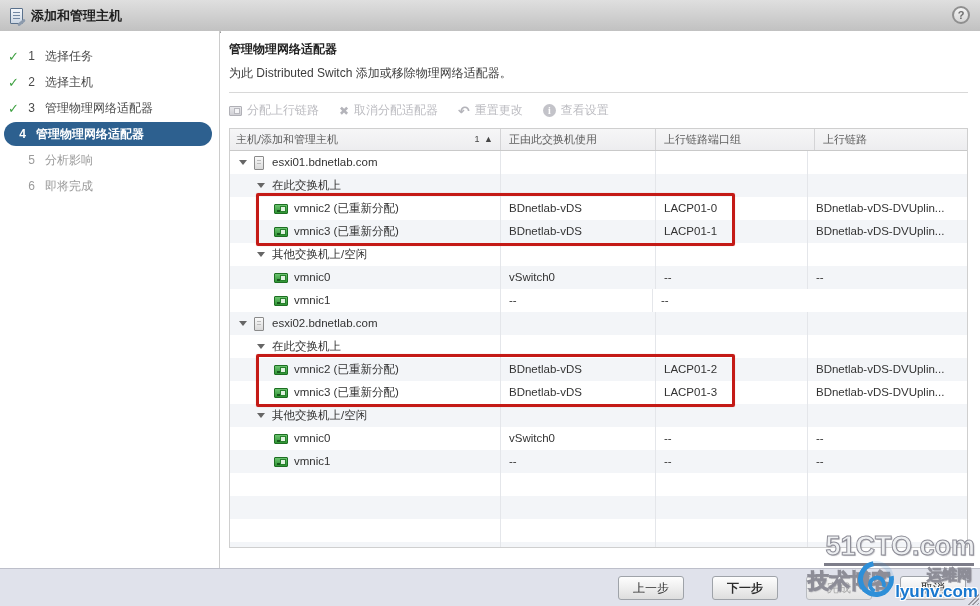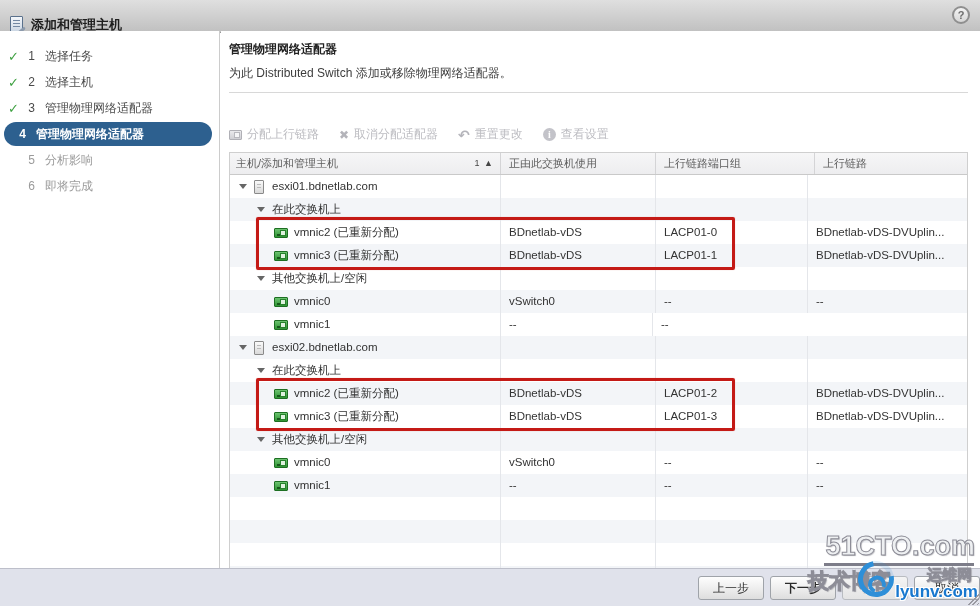--- a/index.html
+++ b/index.html
@@ -2,21 +2,21 @@
 <html><head>
 <meta charset="utf-8">
 <style>
   *{margin:0;padding:0;box-sizing:border-box}
   html,body{width:980px;height:606px}
   body{position:relative;background:#fff;overflow:hidden;
        font-family:"Liberation Sans","DejaVu Sans",sans-serif;color:#333}
 
   
   .titlebar{height:30px;background:linear-gradient(#dfdfdf,#c0c0c0);
-            border-bottom:1px solid #979797;display:flex;align-items:flex-start;
+            border-bottom:1px solid #979797;display:flex;align-items:center;
             padding:16px 10px;position:relative}
   .titleicon{width:13px;height:16px;border:1px solid #5a718c;border-radius:1px;
              background:linear-gradient(#f4f7fb,#ccd7e4);position:relative;flex:0 0 auto}
   .titleicon::before{content:"";position:absolute;left:2px;top:3px;width:7px;height:1px;
              background:#7388a3;box-shadow:0 3px 0 #7388a3,0 6px 0 #7388a3}
   .titleicon::after{content:"";position:absolute;right:-4px;bottom:-1px;width:9px;height:3px;
              background:#8c9aac;border-radius:2px;transform:rotate(-40deg)}
   .titletext{font-size:13px;font-weight:bold;color:#1e1e1e;margin-left:8px}
   .help{position:absolute;right:10px;top:6px;width:18px;height:18px;border-radius:50%;
         border:2px solid #8f8f8f;background:linear-gradient(#f4f4f4,#d7d7d7);
@@ -34,21 +34,21 @@
   .step.active{background:#2d608f;color:#fff;font-weight:bold;border-radius:13px;
                margin:1px 7px 1px 4px;padding-left:12px;height:24px}
 
   
   .content{position:absolute;left:221px;top:31px;right:0;bottom:38px;
            padding:10px 12px 0 8px;background:#fff}
   .heading{font-size:12px;font-weight:bold;color:#222}
   .desc{font-size:12px;color:#3c3c3c;margin-top:7px}
   .rule{border:none;border-top:1px solid #d8d8d8;margin-top:10px}
 
-  .toolbar{margin-top:33px;display:flex;align-items:center;gap:20px;
+  .toolbar{margin-top:9px;display:flex;align-items:center;gap:20px;
            font-size:12px;color:#bcbcc1}
   .tbtn{display:flex;align-items:center;gap:5px;cursor:default}
   .ticon{display:inline-flex;align-items:center;justify-content:center;color:#b4b4ba}
   .assign-uplink-icon{width:13px;height:10px;border:1px solid #b0b0b6;border-radius:1px;
            background:linear-gradient(#e9e9ec,#cfcfd4);position:relative}
   .assign-uplink-icon::after{content:"";position:absolute;right:1px;top:1px;width:4px;height:4px;
            background:#f5f5f7;border:1px solid #b8b8be}
   .unassign-adapter-icon::before{content:"\2716";font-size:12px;font-weight:bold}
   .reset-changes-icon::before{content:"\21B6";font-size:14px;font-weight:bold}
   .view-settings-icon{width:13px;height:13px;border-radius:50%;background:#c3c3c9}
@@ -91,21 +91,21 @@
        background:#17571b}
 
   .hlbox{position:absolute;left:26px;width:479px;height:53px;border:3px solid #c41a16;
          border-radius:2px;pointer-events:none;box-shadow:0 0 1px rgba(196,26,22,.4)}
   .hlbox.b1{top:64px}
   .hlbox.b2{top:225px}
 
   
   .footer{position:absolute;left:0;right:0;bottom:0;height:38px;background:#e0e2eb;
           border-top:1px solid #bdbfca;display:flex;align-items:center;
-          justify-content:flex-end;gap:6px;}
+          justify-content:flex-end;gap:28px;padding-right:14px}
   .btn{min-width:66px;height:24px;border:1px solid #9fa3a9;border-radius:3px;
        background:linear-gradient(#fefefe,#dedede);font-size:12px;color:#2b2b2b;
        text-align:center;line-height:22px;padding:0 13px;cursor:pointer}
   .btn.primary{font-weight:bold}
   .btn.disabled{color:#ababab;border-color:#b9bcc1;background:linear-gradient(#f4f4f4,#e4e4e4)}
 
   
   .watermark{position:absolute;right:2px;bottom:3px;width:170px;height:68px;pointer-events:none}
   .wm-out{color:#eef0f2;-webkit-text-stroke:1px #8d8d97;
           text-shadow:1px 1px 1px rgba(120,120,130,.55);font-weight:bold;position:absolute}

